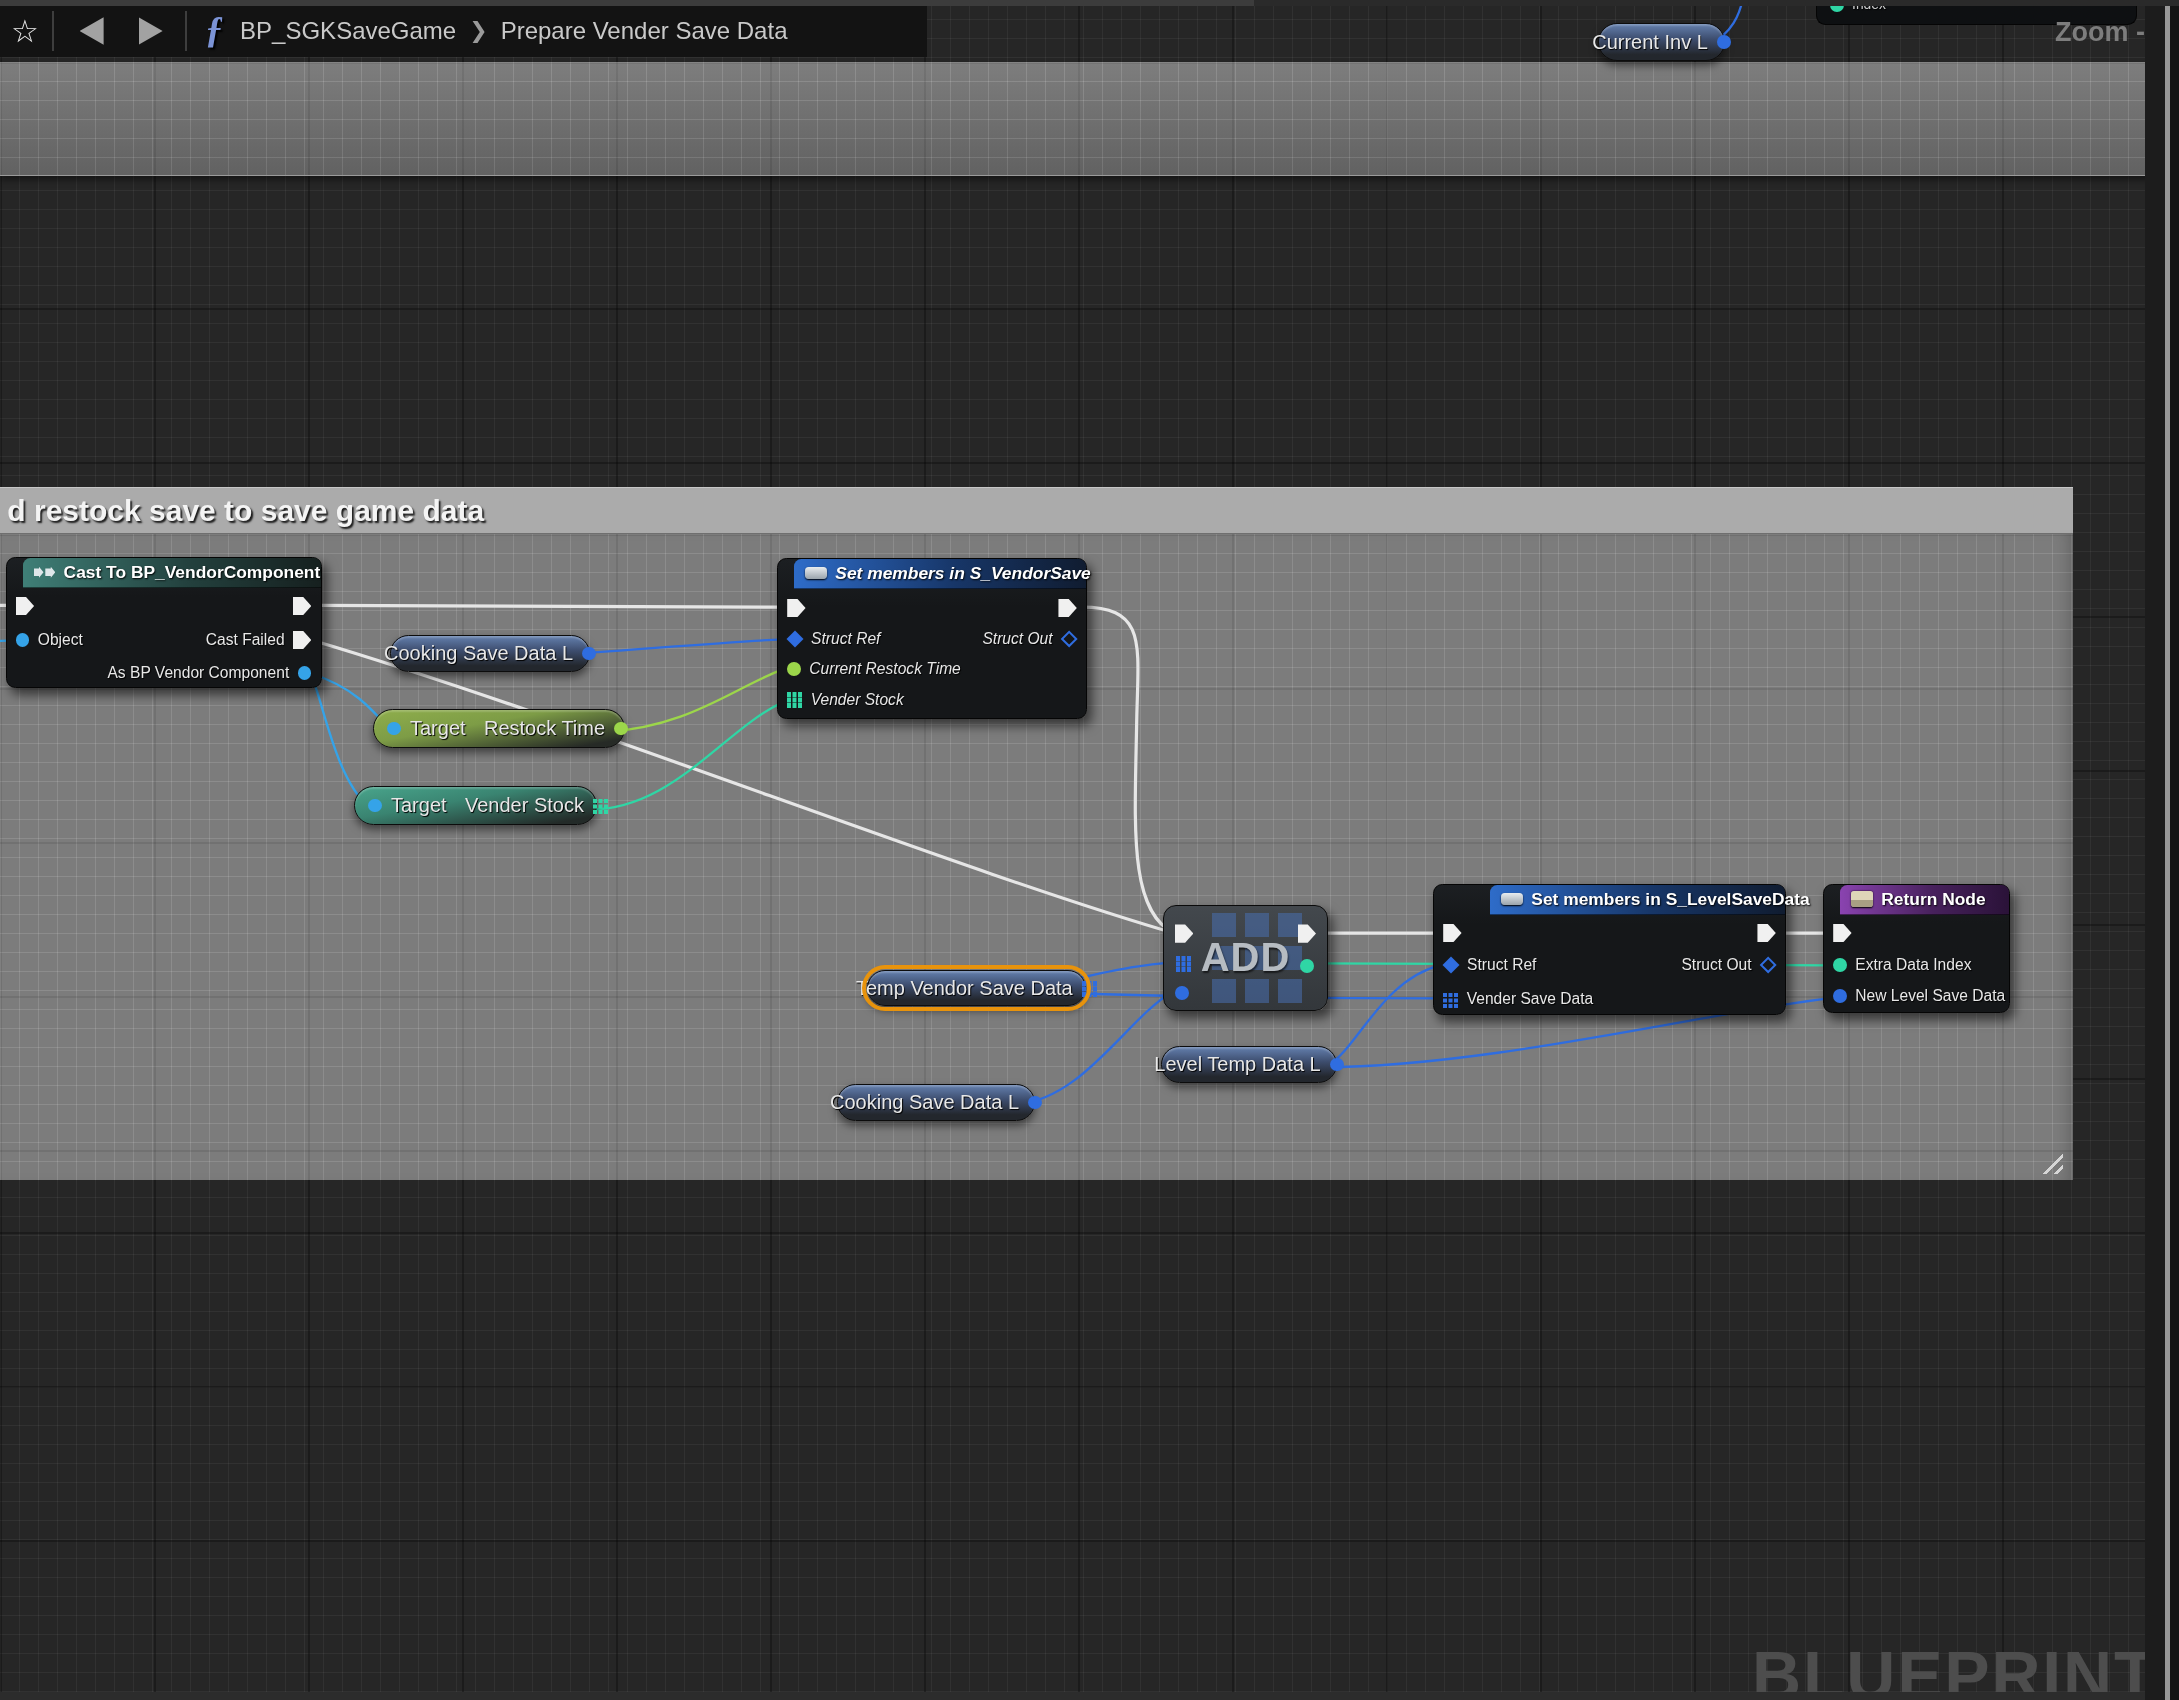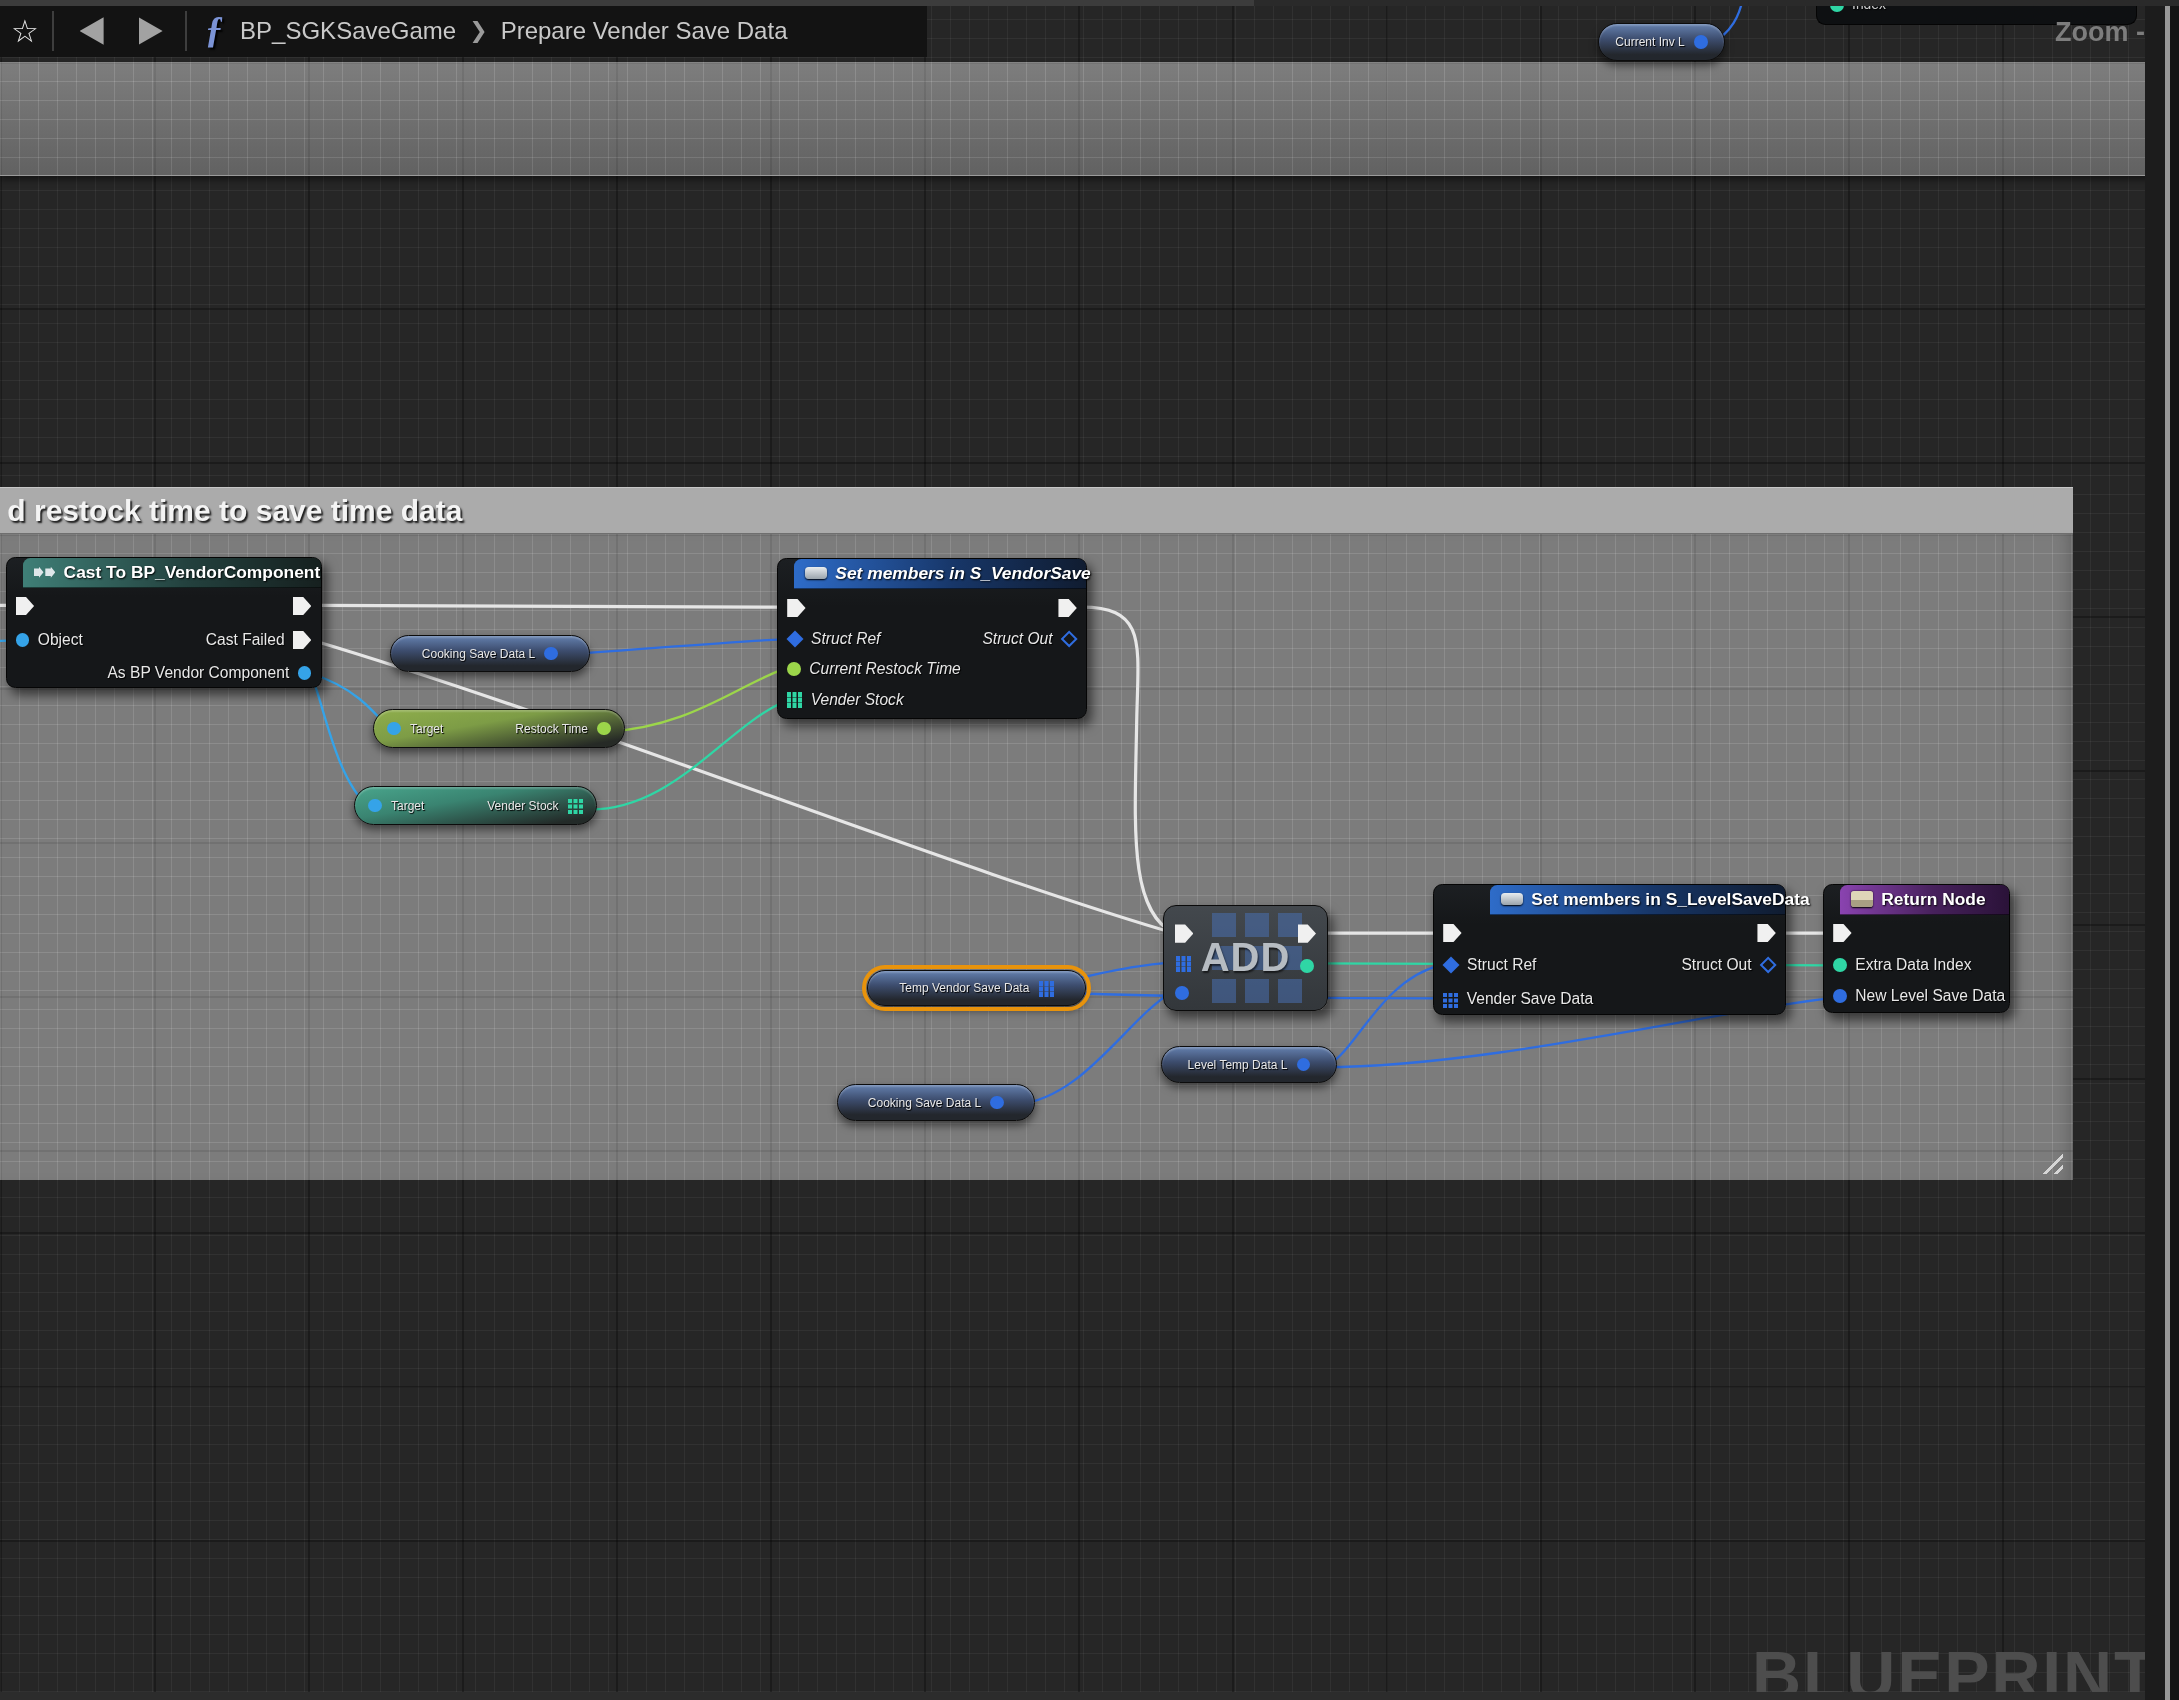--- a/index.html
+++ b/index.html
@@ -105,21 +105,21 @@
   .hicon-return{width:22px;height:15.6px;border-radius:2.8px;flex:none;
     background:linear-gradient(180deg,#ded6b8 55%,#a89f83 55%);box-shadow:0 0.9px 1.8px #000;}
   .hicon-cast{display:flex;gap:1.8px;flex:none;}
   .hicon-cast i{width:10px;height:11px;background:#dfe7ea;
     clip-path:polygon(0 15%,55% 15%,55% 0,100% 50%,55% 100%,55% 85%,0 85%);}
 
   
   .pill{position:absolute;border:1.8px solid #0c0c0c;border-radius:20px;z-index:10;
     display:flex;align-items:center;box-shadow:0 4.6px 8.3px rgba(0,0,0,.5),
     inset 0 1.8px 1.8px rgba(255,255,255,.22);padding:0 13px;gap:9.2px;}
-  .pill .plabel{font-size:12px;text-align:center;}
+  .pill .plabel{font-size:20px;text-align:center;}
   .pill.steel{background:linear-gradient(180deg,#6480ae 0%,#3d4d6e 42%,#23272d 85%);}
   .pill.green{background:linear-gradient(170deg,#8fae4c 0%,#7d9c46 40%,#262a26 90%);}
   .pill.tealp{background:linear-gradient(170deg,#49a58c 0%,#3a8471 40%,#232a28 90%);}
   .pill.center{justify-content:center;}
   .pill.selected{outline:4.6px solid #e8930c;outline-offset:1.8px;}
 
   
   .add-node{position:absolute;left:1163px;top:905px;width:163px;height:104px;z-index:10;
     background:linear-gradient(180deg,#43484d,#33373b);border:1.8px solid #0a0a0a;
     border-radius:13px;box-shadow:4.6px 6.4px 11px rgba(0,0,0,.55);overflow:hidden;}
@@ -138,21 +138,21 @@
     overflow:hidden;}
   .partial-node .row{top:-7.3px;left:13px;}
   .partial-node .plabel{font-size:13.8px;color:#cfcfcf;}
 </style>
 </head>
 <body>
 
 <div class="abs graph-bg"></div>
 <div class="abs band"></div>
 <div class="abs comment-header">
-  <span class="comment-title">d restock time to save time data</span>
+  <span class="comment-title">d restock save to save game data</span>
 </div>
 <div class="abs comment-body"></div>
 <div class="abs resize-handle"></div>
 
 <svg class="wires abs" width="2179" height="1701" viewBox="0 0 2373 1852">
   <g fill="none" stroke-linecap="round">
     <path d="M -12 659 L 30 659" stroke="#e6e6e6" stroke-width="3.5"></path>
     <path d="M 344 659 L 856 661" stroke="#e6e6e6" stroke-width="3.5"></path>
     <path d="M 340 697 C 620 780 1050 950 1282 1017" stroke="#e6e6e6" stroke-width="3.5"></path>
     <path d="M 1178 661 C 1248 661 1240 700 1238 780 C 1236 900 1228 992 1280 1017" stroke="#e6e6e6" stroke-width="3.5"></path>

